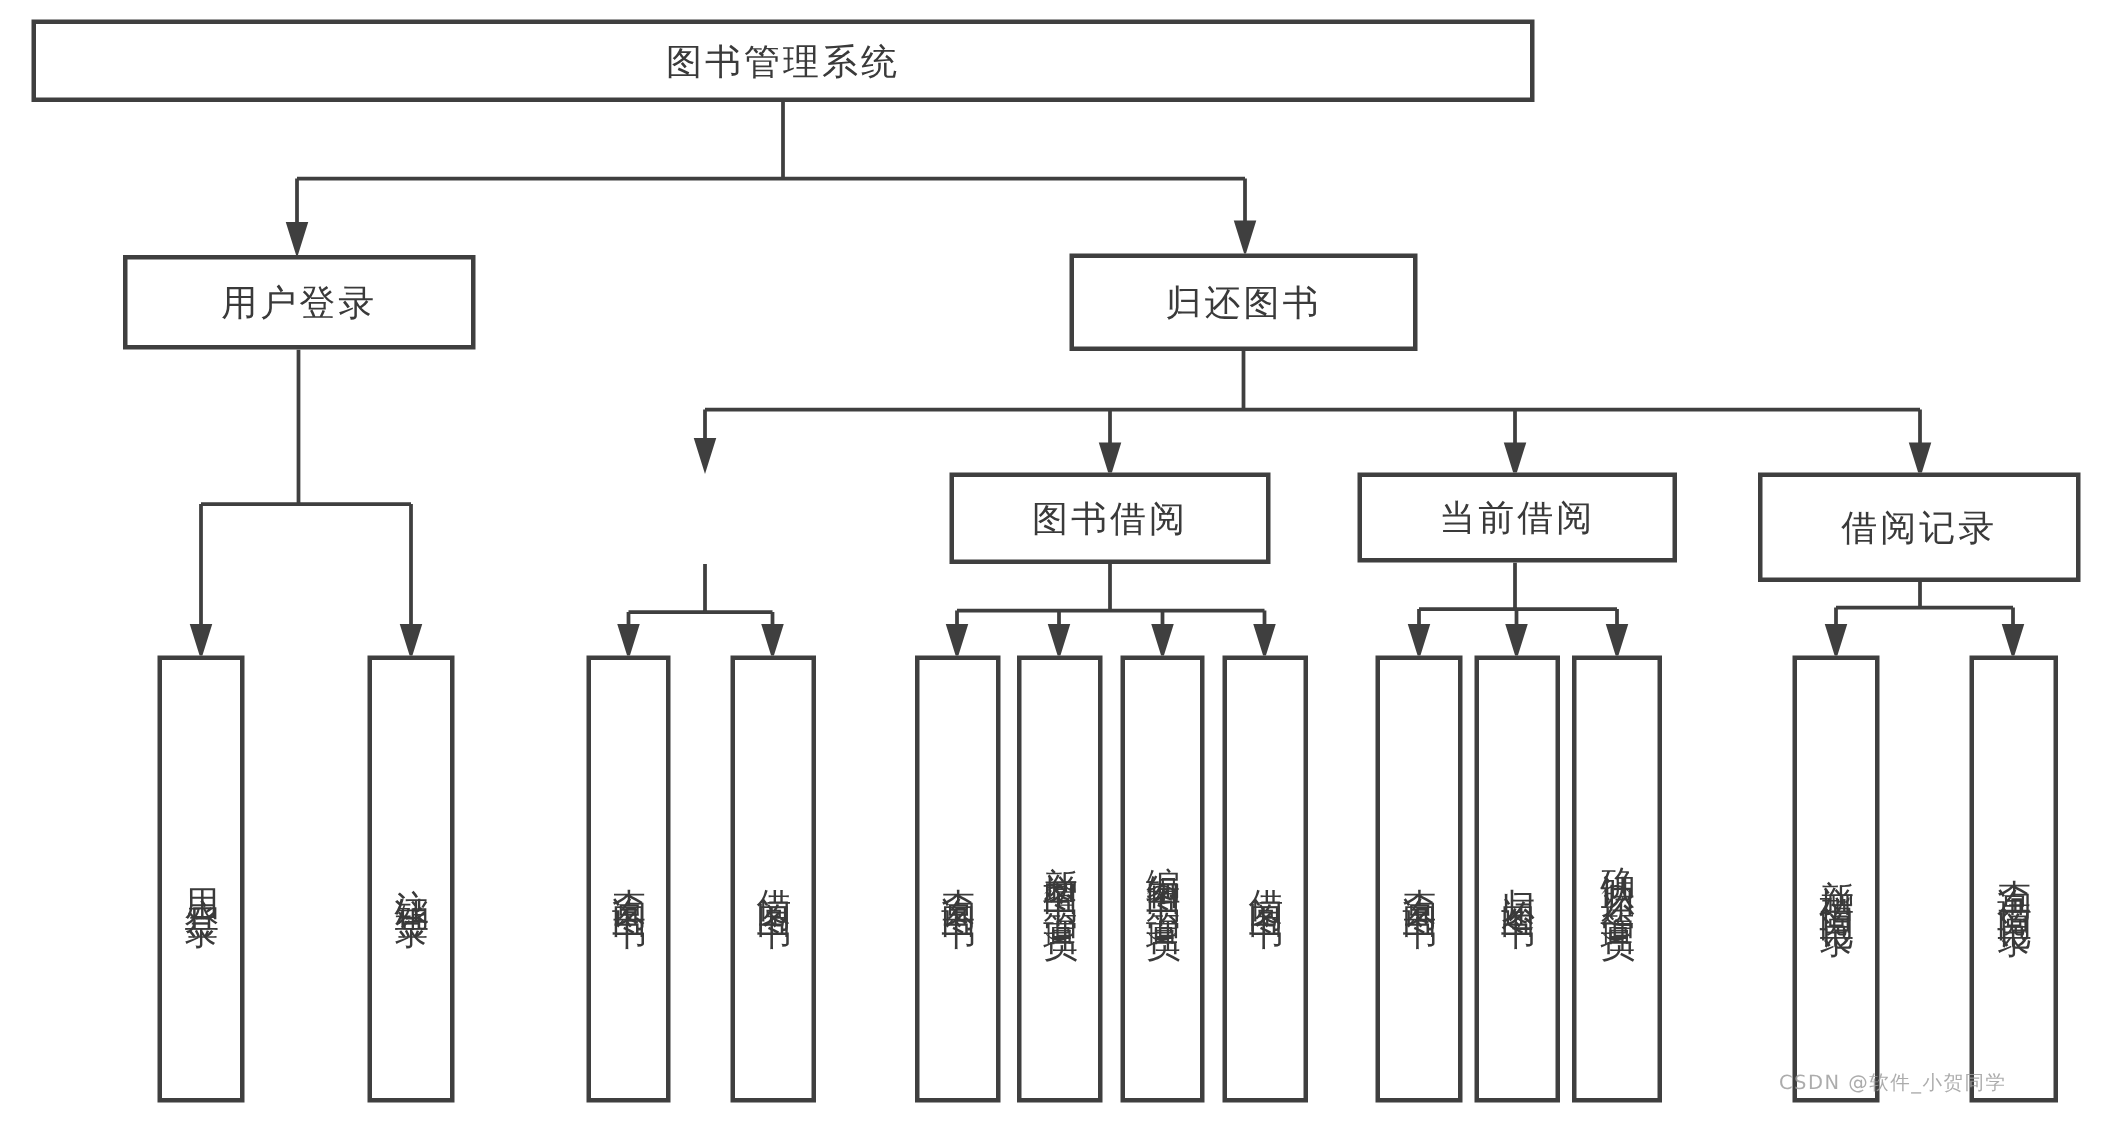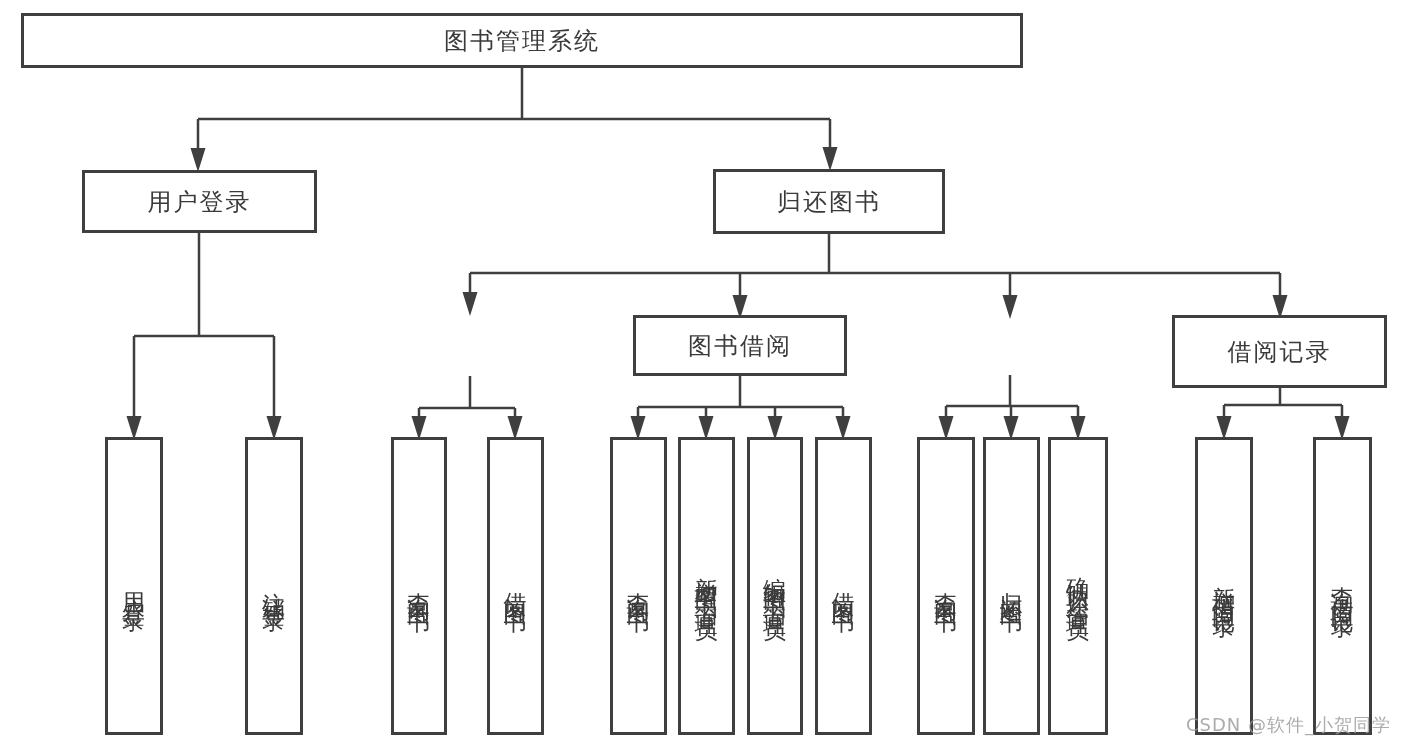--- a/index.html
+++ b/index.html
@@ -42,21 +42,21 @@
     text-orientation: mixed;
     font-size: 23px;
     line-height: 1.05;
     letter-spacing: 6px;
     white-space: nowrap;
   }
   .watermark {
     position: absolute;
     left: 1186px;
     top: 713px;
-    font-size: 18px;
+    font-size: 13px;
     color: rgba(158, 158, 158, 0.85);
     letter-spacing: 1px;
     white-space: nowrap;
   }
 </style>
 </head>
 <body>
 
 <div class="stage">
 
@@ -106,20 +106,23 @@
   <div class="box h" style="left:82px;top:170px;width:235px;height:63px">
     <span>用户登录</span>
   </div>
   <div class="box h" style="left:713px;top:169px;width:232px;height:65px">
     <span>归还图书</span>
   </div>
 
   <div class="box h" style="left:633px;top:315px;width:214px;height:61px">
     <span>图书借阅</span>
   </div>
+  <div class="box h" style="left:905px;top:315px;width:213px;height:60px">
+    <span>当前借阅</span>
+  </div>
   <div class="box h" style="left:1172px;top:315px;width:215px;height:73px">
     <span>借阅记录</span>
   </div>
 
   <div class="box v" style="left:105px;top:437px;width:58px;height:298px">
     <span>用户登录</span>
   </div>
   <div class="box v" style="left:245px;top:437px;width:58px;height:298px">
     <span>注销登录</span>
   </div>

